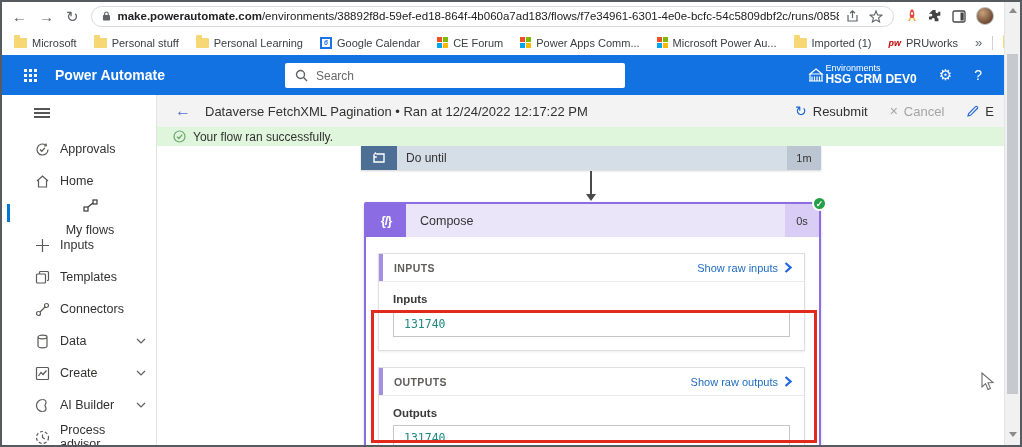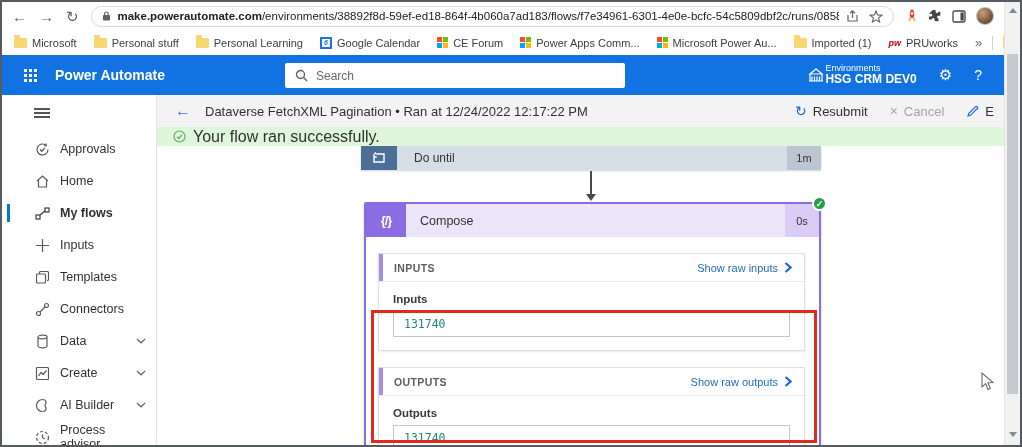--- a/index.html
+++ b/index.html
@@ -63,47 +63,47 @@
   
   .workspace { flex:1; display:flex; min-height:0; }
   .sidebar { width:155px; background:#fff; border-right:1px solid #e3e3e3; flex:none; padding-top:2px; }
   .hamburger { height:24px; display:flex; align-items:center; padding-left:32px; margin-top:4px; }
   .hamb-icon { width:16px; height:10px; border-top:2px solid #555; border-bottom:2px solid #555; position:relative; }
   .hamb-icon::before { content:""; position:absolute; left:0; right:0; top:2px; height:2px; background:#555; }
   .nav { margin-top:8px; }
   .nav-item { height:32px; display:flex; align-items:center; gap:10px; padding-left:32px; padding-right:10px;
               font-size:12.5px; color:#323130; position:relative; cursor:default; }
   .nav-item .nicon { width:16px; height:16px; flex:none; display:flex; align-items:center; justify-content:center; color:#5c5a58; }
-  .nav-item.selected { font-weight:bold; }
+  .nav-item.selected { font-weight:normal;flex-direction:column; }
   .nav-item.selected::before { content:""; position:absolute; left:5px; top:7px; width:3px; height:18px; background:#0078d4; }
   .nav-chev { margin-left:auto; color:#605e5c; }
 
   .main { flex:1; display:flex; flex-direction:column; min-width:0; background:#fff; }
 
   
   .run-header { height:32px; background:#f3f3f3; display:flex; align-items:center; padding:0 10px 0 18px; gap:14px; flex:none; }
   .back-arrow { color:#4e6fd4; font-size:16px; }
   .run-title { font-size:13px; color:#323130; white-space:nowrap; overflow:hidden; }
   .run-actions { margin-left:auto; display:flex; align-items:center; gap:22px; font-size:13px; color:#323130; white-space:nowrap; }
   .action { display:flex; align-items:center; gap:6px; }
   .resubmit-ic { color:#1a66d0; font-size:14px; }
   .action.disabled { color:#a6a4a2; }
   .cancel-ic { font-size:14px; color:#a6a4a2; }
 
   
   .banner { height:19px; background:#dff6dd; display:flex; align-items:center; gap:7px; padding:0 16px; flex:none; }
-  .banner-text { font-size:16px; color:#323130; }
+  .banner-text { font-size:12px; color:#323130; }
 
   
   .canvas { flex:1; position:relative; overflow:hidden; background:#fff; }
 
   .do-until { position:absolute; left:204px; top:0; width:460px; height:24px; background:#d5dde7;
               display:flex; align-items:center; box-shadow:0 1px 2px rgba(0,0,0,.18); }
   .du-icon { width:36px; height:24px; background:#4d6e95; flex:none; display:flex; align-items:center; justify-content:center; }
-  .du-title { font-size:12px; color:#333; padding-left:17px; }
+  .du-title { font-size:12px; color:#333; padding-left:9px; }
   .du-badge { margin-left:auto; width:34px; height:24px; background:#bcc6d3; display:flex; align-items:center; justify-content:center;
               font-size:11px; color:#333; }
 
   .flow-arrow { position:absolute; left:433px; top:25px; width:2px; height:24px; background:#4a4a4a; }
   .flow-arrow::after { content:""; position:absolute; left:-4px; bottom:-6px; width:0; height:0;
               border-left:5px solid transparent; border-right:5px solid transparent; border-top:7px solid #4a4a4a; }
 
   .compose { position:absolute; left:207px; top:56px; width:457px; height:400px; background:#fff;
              border:2px solid #8b6ce2; border-radius:2px; box-shadow:0 1px 3px rgba(0,0,0,.18); }
   .cp-header { height:33px; background:#ebe5fa; display:flex; align-items:center; }

